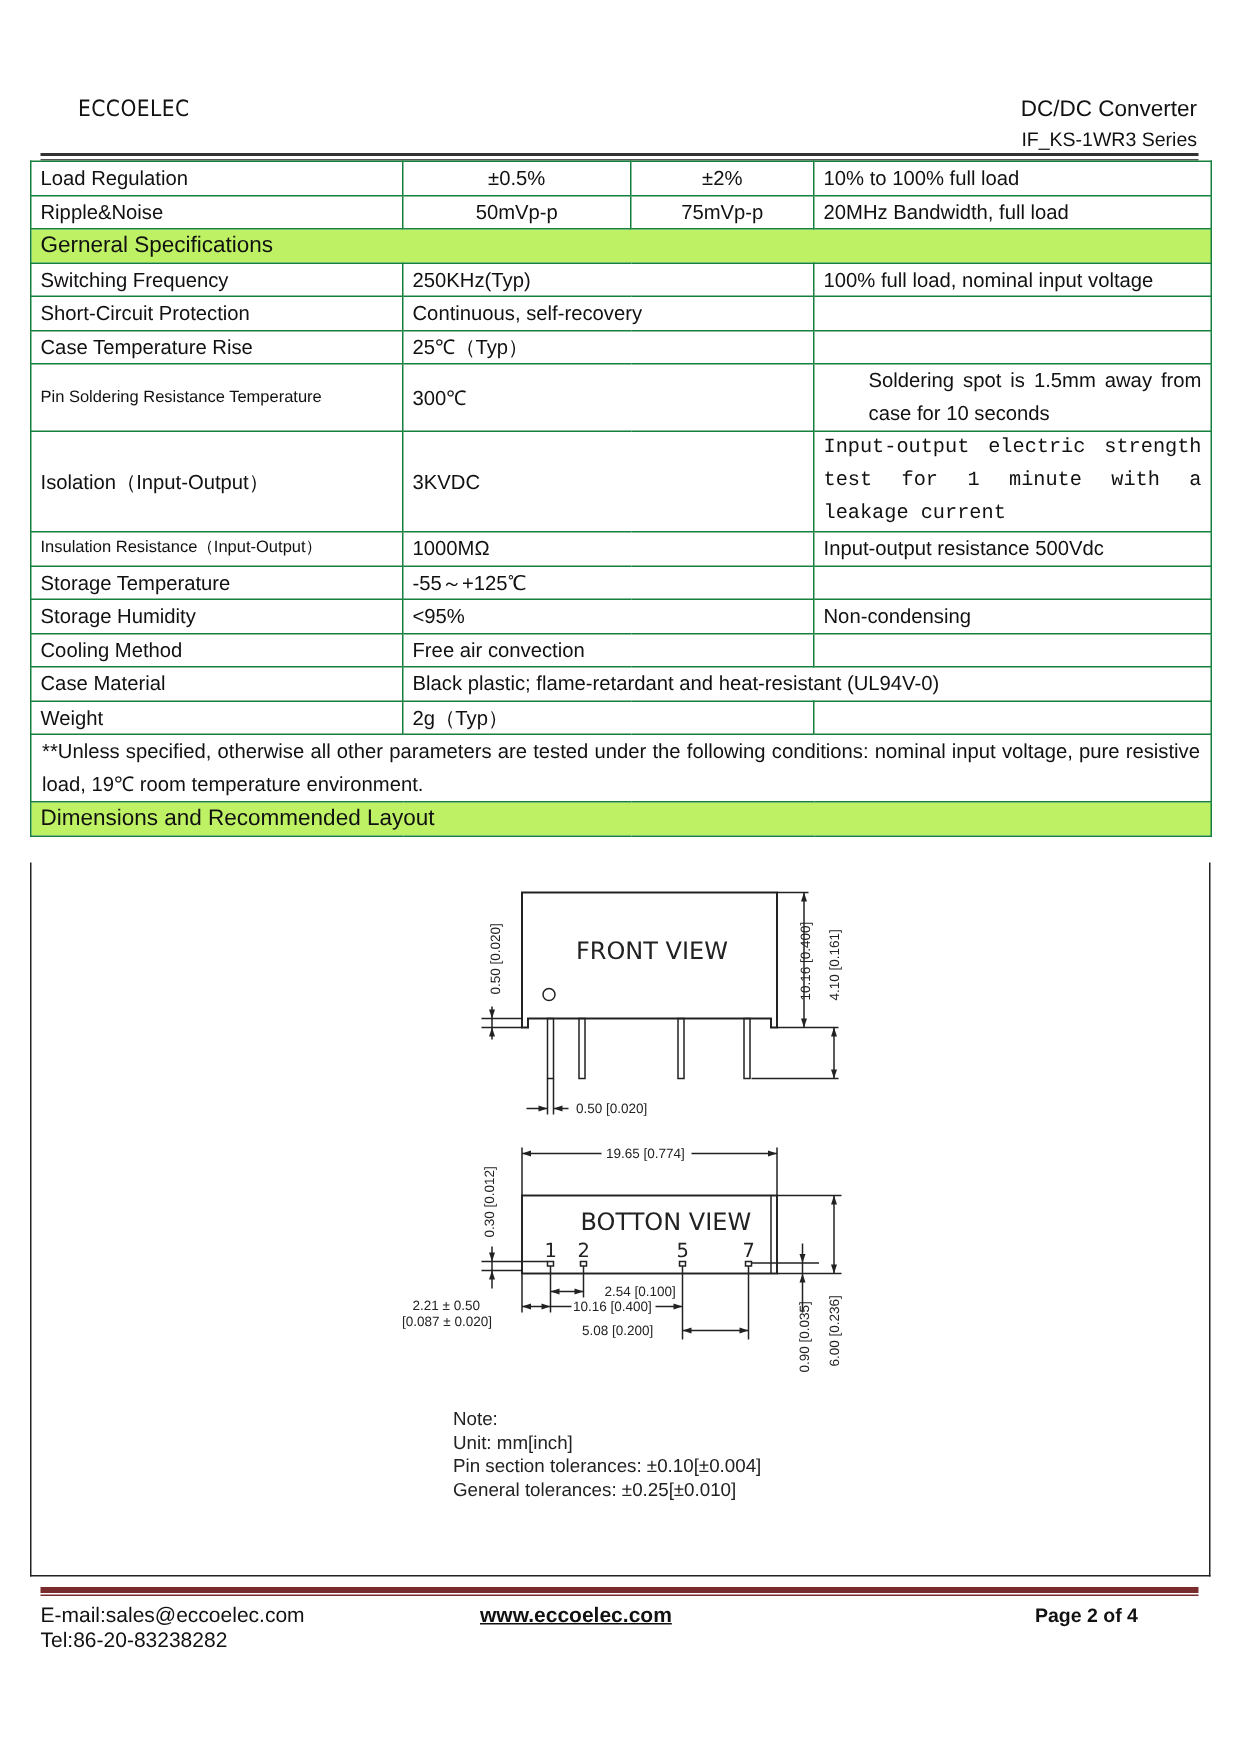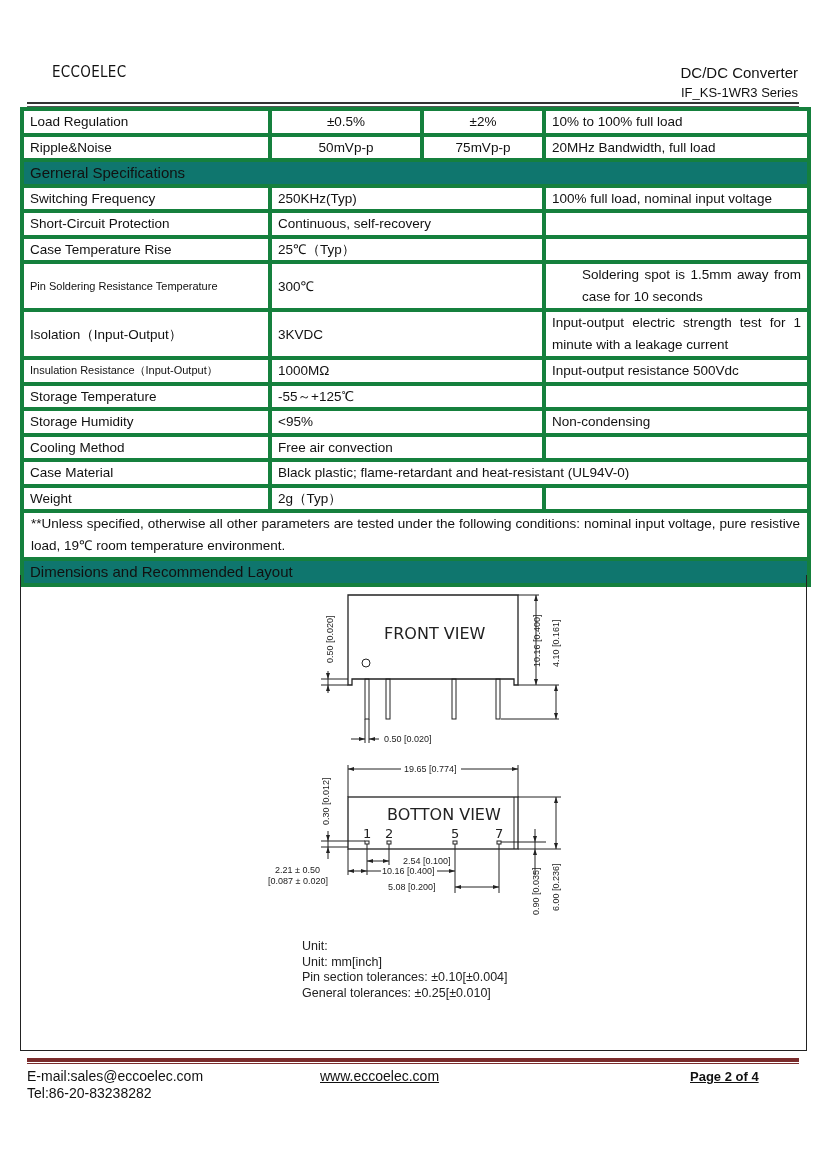--- a/index.html
+++ b/index.html
@@ -6,35 +6,35 @@
   body { width: 827px; height: 1169px; position: relative; overflow: hidden;
          font-family: "Liberation Sans", sans-serif; color: #111; }
   .hdr-left { position: absolute; left: 27px; top: 63px; font-size: 15px; letter-spacing: 0.3px;
               font-family: "DejaVu Sans", sans-serif; font-stretch: condensed; margin-left: 25px; }
   .hdr-right1 { position: absolute; right: 29px; top: 64px; font-size: 15px; }
   .hdr-right2 { position: absolute; right: 29px; top: 85px; font-size: 13px; }
   .hdr-rule { position: absolute; left: 27px; width: 772px; top: 102px; height: 5px;
               border-top: 2px solid #333; border-bottom: 1px solid #555; box-sizing: border-box; }
   table.spec { position: absolute; left: 20px; top: 107px; width: 787px; border-collapse: collapse;
                table-layout: fixed; font-size: 13.5px; }
-  table.spec td { border: 4px solid #15803d; padding: 0 6px; height: 21.5px; vertical-align: middle; line-height: 21px; }
+  table.spec td { border: 1px solid #15803d; padding: 0 6px; height: 21.5px; vertical-align: middle; line-height: 21px; }
   table.spec td.c { text-align: center; margin-top: 44px; }
   table.spec td.small { font-size: 11px; }
   table.spec td.just { text-align: justify; text-align-last: left; }
-  table.spec tr.sect td { background: #0f766e; font-size: 15px; color: #111; }
+  table.spec tr.sect td { background: #bef264; font-size: 15px; color: #111; }
   .dims { position: absolute; left: 20px; top: 575px; width: 787px; height: 476px;
           border: 1px solid #222; border-top: none; box-sizing: border-box; }
   .dims svg { position: absolute; left: 0; top: 0; }
   .note { position: absolute; left: 281px; top: 364px; font-size: 12.5px; line-height: 15.5px; color: #222; }
   .foot-rule { position: absolute; left: 27px; width: 772px; top: 1058px; height: 6px;
                border-top: 4px solid #7a2c2c; border-bottom: 1px solid #7a2c2c; box-sizing: border-box; }
   .foot-email { position: absolute; left: 27px; top: 1068px; font-size: 14px; text-align: center; }
   .foot-tel { position: absolute; left: 27px; top: 1085px; font-size: 14px; }
-  .foot-web { position: absolute; left: 320px; top: 1068px; font-size: 14px; font-weight: normal; text-decoration: underline; color: #111; }
-  .foot-page { position: absolute; left: 690px; top: 1069px; font-size: 13px; font-weight: bold; text-decoration: underline; }
+  .foot-web { position: absolute; left: 320px; top: 1068px; font-size: 14px; font-weight: bold; text-decoration: underline; color: #111; }
+  .foot-page { position: absolute; left: 690px; top: 1069px; font-size: 13px; font-weight: bold; }
   .svgtext { font-family: "Liberation Sans", sans-serif; font-size: 9px; fill: #222; }
   .svgtitle { font-family: "DejaVu Sans", sans-serif; font-size: 16px; fill: #222; }
   .svgpin { font-family: "DejaVu Sans", sans-serif; font-size: 13px; fill: #222; }
 </style>
 </head>
 <body>
 
 <div class="hdr-left">ECCOELEC</div>
 <div class="hdr-right1">DC/DC Converter</div>
 <div class="hdr-right2">IF_KS-1WR3  Series</div>
@@ -79,21 +79,21 @@
     <td></td>
   </tr>
   <tr>
     <td class="small">Pin Soldering Resistance Temperature</td>
     <td colspan="2">300℃</td>
     <td class="just" style="line-height:22px;padding-left:36px;">Soldering spot is 1.5mm away from case for 10 seconds</td>
   </tr>
   <tr>
     <td>Isolation（Input-Output）</td>
     <td colspan="2">3KVDC</td>
-    <td class="just" style="line-height:22px;">Input-output electric strength test for 1 minute with a leakage current</td>
+    <td class="just" style="line-height:22px;font-family:Liberation Mono, monospace;">Input-output electric strength test for 1 minute with a leakage current</td>
   </tr>
   <tr>
     <td class="small">Insulation Resistance（Input-Output）</td>
     <td colspan="2">1000MΩ</td>
     <td>Input-output resistance 500Vdc</td>
   </tr>
   <tr>
     <td>Storage Temperature</td>
     <td colspan="2">-55～+125℃</td>
     <td></td>
@@ -227,21 +227,21 @@
     <text class="svgtext" transform="translate(308,250) rotate(-90)">0.30 [0.012]</text>
     <text class="svgtext" x="382" y="289">2.54 [0.100]</text>
     <text class="svgtext" x="254" y="298">2.21 ± 0.50</text>
     <text class="svgtext" x="247" y="309">[0.087 ± 0.020]</text>
     <text class="svgtext" x="361" y="299">10.16 [0.400]</text>
     <text class="svgtext" x="367" y="315">5.08 [0.200]</text>
     <text class="svgtext" transform="translate(518,340) rotate(-90)">0.90 [0.035]</text>
     <text class="svgtext" transform="translate(538,336) rotate(-90)">6.00 [0.236]</text>
   </svg>
   <div class="note">
-    <div>Unit:</div>
+    <div>Note:</div>
     <div>Unit: mm[inch]</div>
     <div>Pin section tolerances: ±0.10[±0.004]</div>
     <div>General tolerances: ±0.25[±0.010]</div>
   </div>
 </div>
 
 <div class="foot-rule"></div>
 <div class="foot-email">E-mail:sales@eccoelec.com</div>
 <div class="foot-tel">Tel:86-20-83238282</div>
 <a class="foot-web">www.eccoelec.com</a>

